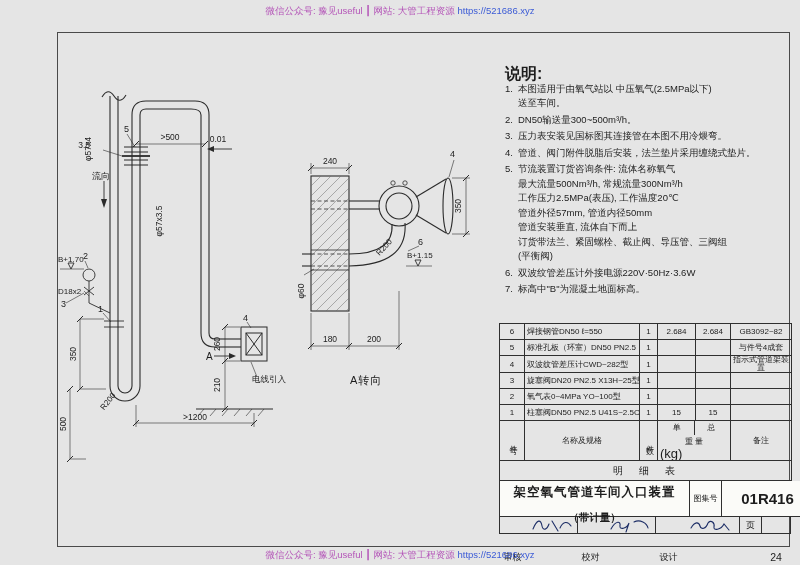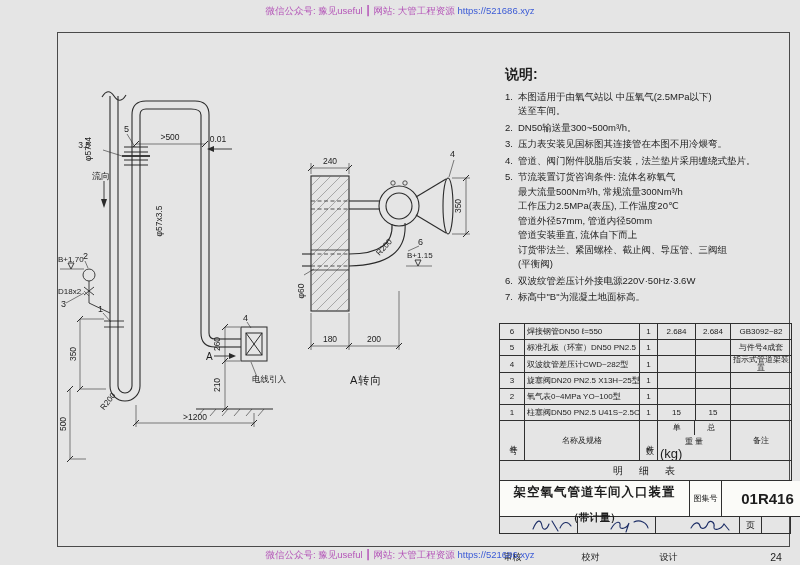--- a/index.html
+++ b/index.html
@@ -8,21 +8,21 @@
            font-family:"Liberation Sans","DejaVu Sans",sans-serif; color:#1d1d1d; overflow:hidden; }
   .watermark { position:absolute; left:50%; transform:translateX(-50%); font-size:9.5px;
                white-space:nowrap; color:#b455b8; }
   .wm-top { top:5px; }
   .wm-bottom { bottom:3px; }
   .wm-url { color:#3b5bd6; }
   .frame { position:absolute; left:57px; top:32px; width:733px; height:515px; border:1px solid #4a4a4a; }
   .diagram { position:absolute; left:0; top:18px; width:440px; height:480px; }
   svg text { font-family:"Liberation Sans","DejaVu Sans",sans-serif; fill:#1d1d1d; }
   .notes { position:absolute; left:447px; top:34px; width:283px; font-size:9.5px; line-height:14.5px; }
-  .notes-title { font-weight:bold; font-size:14px; margin-bottom:8px; }
+  .notes-title { font-weight:bold; font-size:16px; margin-bottom:0; }
   .note { display:flex; margin-bottom:2px; }
   .note-no { width:13px; flex:none; }
   .note-text { flex:1; white-space:pre-line; }
   .right-bottom { position:absolute; left:441px; top:290px; width:292px; }
   table.parts { width:292px; border-collapse:collapse; table-layout:fixed; }
   .parts th, .parts td { border:1px solid #2f2f2f; font-weight:normal; font-size:8px; padding:0 2px; overflow:hidden; }
   .parts td { height:16px; }
   .c { text-align:center; }
   .name-cell { font-size:7.5px; white-space:nowrap; }
   .remark-cell { font-size:7px; line-height:8px; text-align:center; padding:0 1px;margin-left:36px; }

